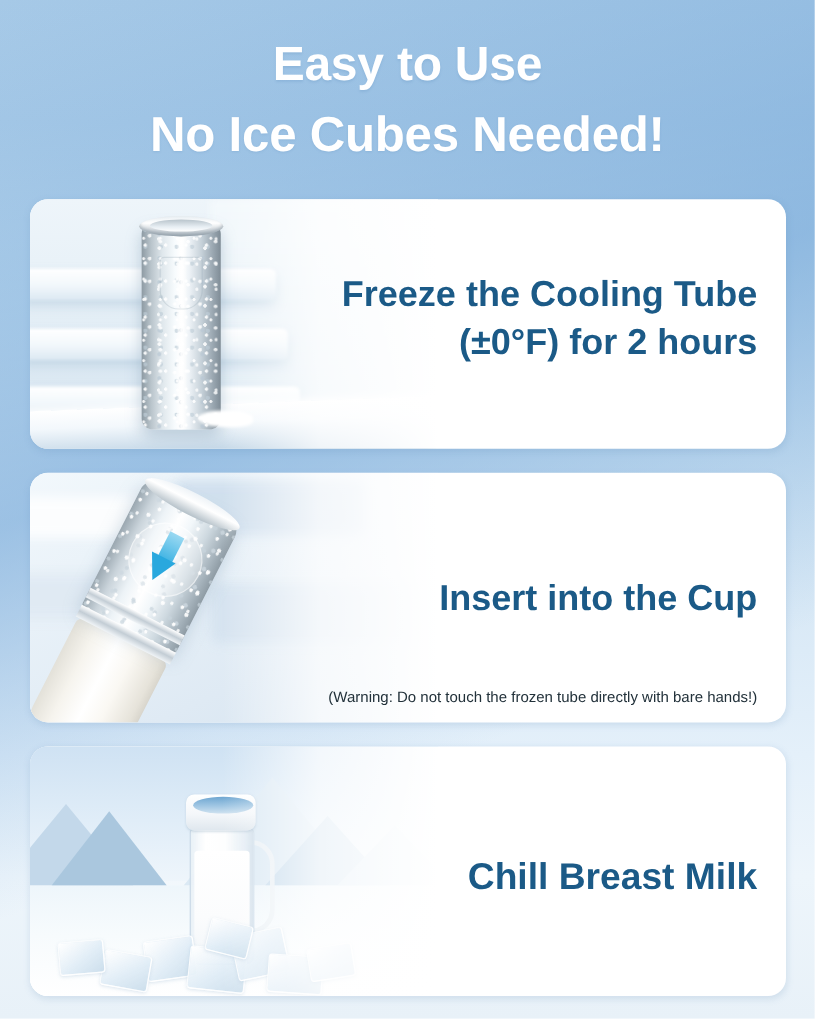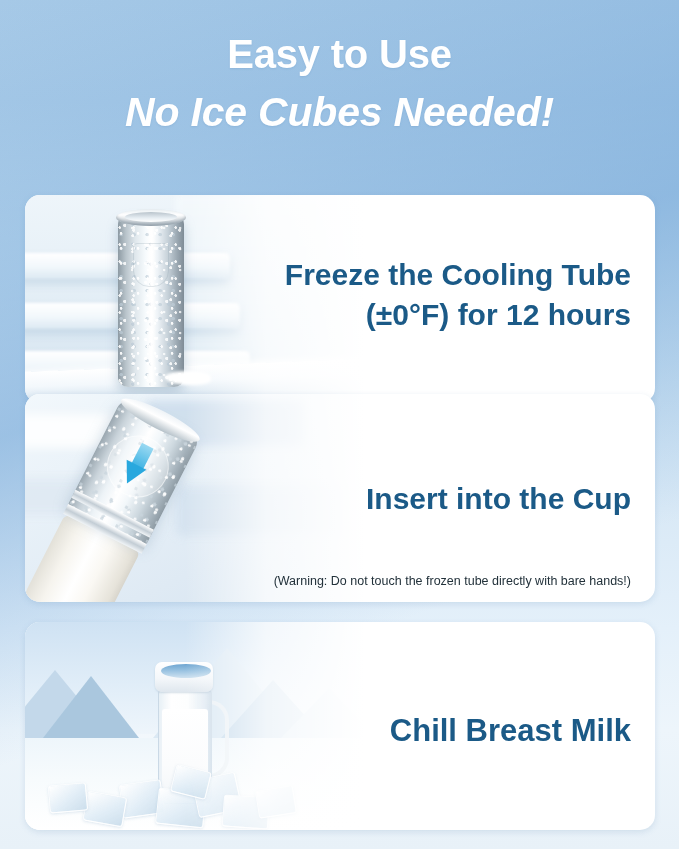--- a/index.html
+++ b/index.html
@@ -30,34 +30,34 @@
     text-align: center;
     color: #ffffff;
     font-weight: bold;
     font-size: 40px;
     line-height: 1.42;
     letter-spacing: -0.2px;
     font-family: "Liberation Sans", sans-serif;
     text-shadow: 0 1px 2px rgba(80,130,180,0.18);
   }
   .headline .hl-line { display: block; white-space: nowrap; text-align: center; }
-  .headline .hl-line.l2 { font-size: 41px; font-style: italic; }
+  .headline .hl-line.l2 { font-size: 41px; }
 
   
   .card {
     position: absolute;
     left: 25px;
     width: 630px;
     height: 208px;
     border-radius: 15px;
     overflow: hidden;
     background: #ffffff;
     box-shadow: 0 2px 6px rgba(90,135,180,0.18);
   }
-  #card-1 { top: 166px; margin-top: 29px; }
+  #card-1 { top: 166px; }
   #card-2 { top: 394px; }
   #card-3 { top: 622px; }
 
   .photo {
     position: absolute;
     left: 0;
     top: 0;
     width: 340px;
     height: 208px;
     overflow: hidden;
@@ -434,21 +434,21 @@
         <div class="tube-gloss"></div>
       </div>
       <div class="tube-badge"></div>
       <div class="tube-cap"></div>
       <div class="tube-cap-inner"></div>
       <div class="frost-heap"></div>
     </div>
 
     <div class="card-text">
       <span class="tline">Freeze the Cooling Tube</span>
-      <span class="tline">(±0°F) for 12 hours</span>
+      <span class="tline">(±0°F) for 2 hours</span>
     </div>
   </div>
 
   <div class="card" id="card-2">
 
     <div class="photo ph2">
       <div class="bg-blur bg1"></div>
       <div class="bg-blur bg2"></div>
       <div class="bg-blur bg3"></div>
       <div class="bg-blur bg4"></div>

